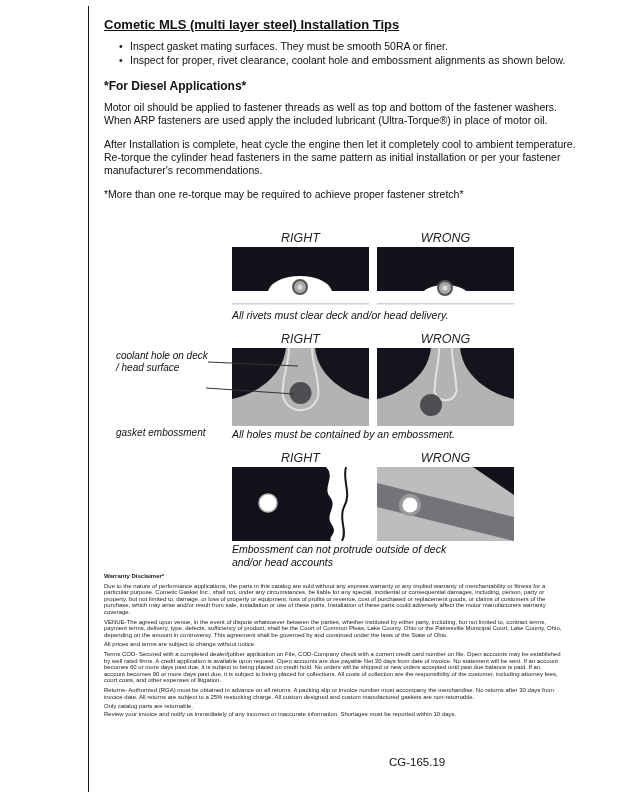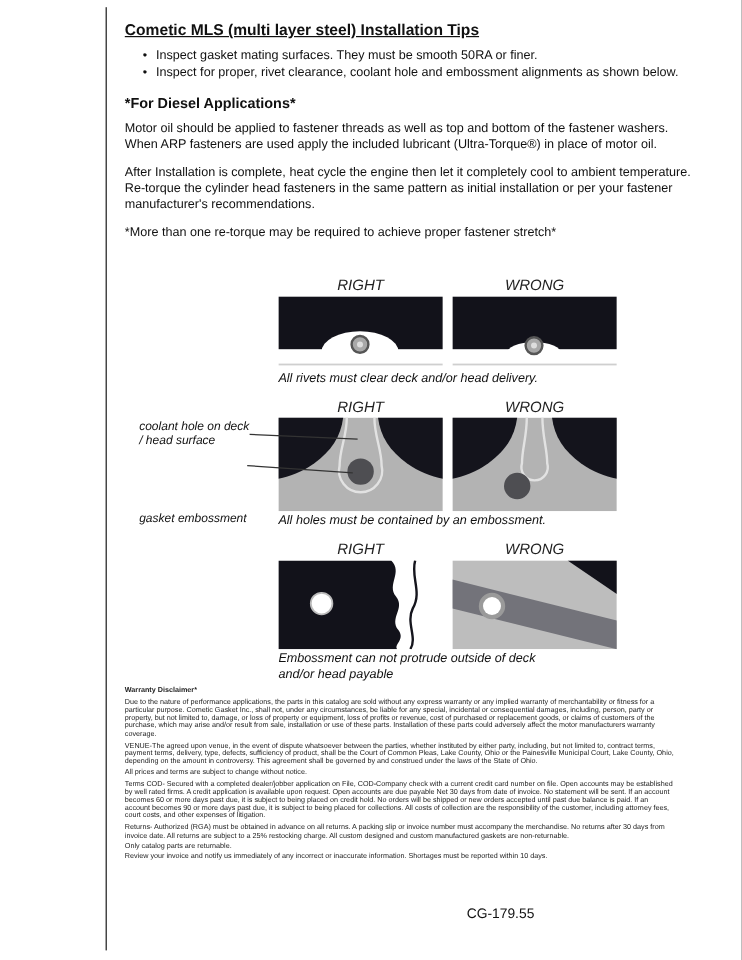--- a/index.html
+++ b/index.html
@@ -133,30 +133,30 @@
           <path d="M114,0 C110,14 120,26 112,40 C106,52 116,64 110,74" fill="none" stroke="#15151d" stroke-width="2"></path>
         </svg>
         <svg width="137" height="74" viewBox="0 0 137 74">
           <rect width="137" height="74" fill="#bdbdbd"></rect>
           <path d="M96,0 H137 V28 Z" fill="#12121a"></path>
           <path d="M0,16 L137,50 L137,74 L0,40 Z" fill="#73737a"></path>
           <circle cx="33" cy="38" r="11" fill="#9a9a9a"></circle>
           <circle cx="33" cy="38" r="7.5" fill="#ffffff"></circle>
         </svg>
       </div>
-      <div class="caption caption-narrow">Embossment can not protrude outside of deck and/or head payable</div>
+      <div class="caption caption-narrow">Embossment can not protrude outside of deck and/or head accounts</div>
     </div>
 
   </div>
 
   <div class="legal">
     <div class="legal-heading">Warranty Disclaimer*</div>
     <p>Due to the nature of performance applications, the parts in this catalog are sold without any express warranty or any implied warranty of merchantability or fitness for a particular purpose.  Cometic Gasket Inc., shall not, under any circumstances, be liable for any special, incidental or consequential damages, including, person, party or property, but not limited to, damage, or loss of property or equipment, loss of profits or revenue, cost of purchased or replacement goods, or claims of customers of the purchase, which may arise and/or result from sale, installation or use of these parts.  Installation of these parts could adversely affect the motor manufacturers warranty coverage.</p>
     <p>VENUE-The agreed upon venue, in the event of dispute whatsoever between the parties, whether instituted by either party, including, but not limited to, contract terms, payment terms, delivery, type, defects, sufficiency of product, shall be the Court of Common Pleas, Lake County, Ohio or the Painesville Municipal Court, Lake County, Ohio, depending on the amount in controversy. This agreement shall be governed by and construed under the laws of the State of Ohio.</p>
     <p>All prices and terms are subject to change without notice.</p>
     <p>Terms COD- Secured with a completed dealer/jobber application on File, COD-Company check with a current credit card number on file.  Open accounts may be established by well rated firms.  A credit application is available upon request.  Open accounts are due payable Net 30 days from date of invoice.  No statement will be sent.  If an account becomes 60 or more days past due, it is subject to being placed on credit hold.  No orders will be shipped or new orders accepted until past due balance is paid.  If an account becomes 90 or more days past due, it is subject to being placed for collections.  All costs of collection are the responsibility of the customer, including attorney fees, court costs, and other expenses of litigation.</p>
     <p>Returns- Authorized (RGA) must be obtained in advance on all returns.  A packing slip or invoice number must accompany the merchandise.  No returns after 30 days from invoice date.  All returns are subject to a 25% restocking charge.  All custom designed and custom manufactured gaskets are non-returnable.</p>
     <p class="tight">Only catalog parts are returnable.</p>
     <p>Review your invoice and notify us immediately of any incorrect or inaccurate information.  Shortages must be reported within 10 days.</p>
   </div>
 
-  <div class="doc-code">CG-179.55</div>
+  <div class="doc-code">CG-165.19</div>
 </div>
 
 </body></html>

